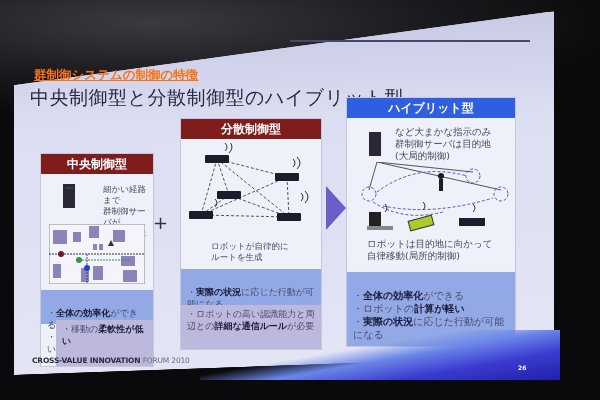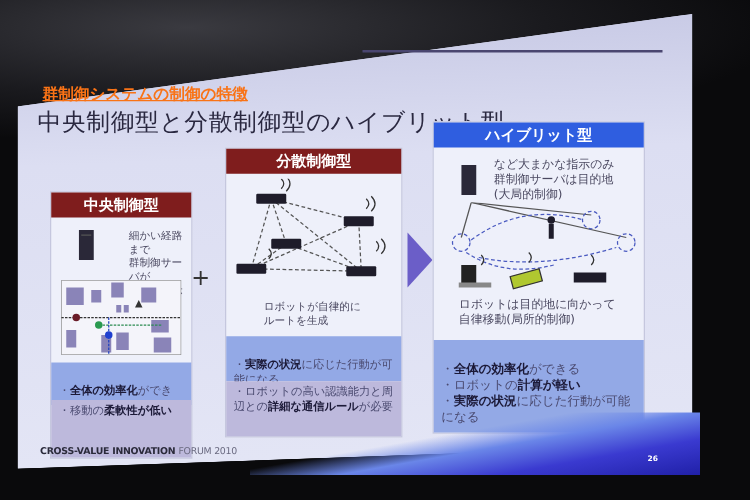--- a/index.html
+++ b/index.html
@@ -75,21 +75,21 @@
     <line x1="38" y1="30" x2="38" y2="60" stroke="#2040c0" stroke-dasharray="2,1"></line>
     <circle cx="12" cy="30" r="3" fill="#6a1c28"></circle>
       <circle cx="30" cy="36" r="3" fill="#2a9a50"></circle>
       <circle cx="38" cy="44" r="3" fill="#2040d0"></circle>
     <polygon points="62,16 59,22 65,22" fill="#333"></polygon>
   </svg>
   <div class="pros" style="top:136px;height:30px;">
     <div>・<span class="b">全体の効率化</span><span>ができる</span></div>
     <div>・<span>ロボットの計算が軽い</span></div>
   </div>
-  <div class="cons" style="top:166px;height:46px;">
+  <div class="cons" style="top:166px;height:46px;margin-left:15px;">
     <div>・<span>移動の</span><span class="b">柔軟性が低い</span></div>
   </div>
 </div>
 
 <div class="plus">+</div>
 
 <div class="panel" style="left:180px;top:118px;width:140px;height:230px;">
   <div class="panel-head head-dark">分散制御型</div>
   <svg style="position:absolute;left:8px;top:24px" width="124" height="92">
     <g stroke="#555" stroke-dasharray="3,2" fill="none">

